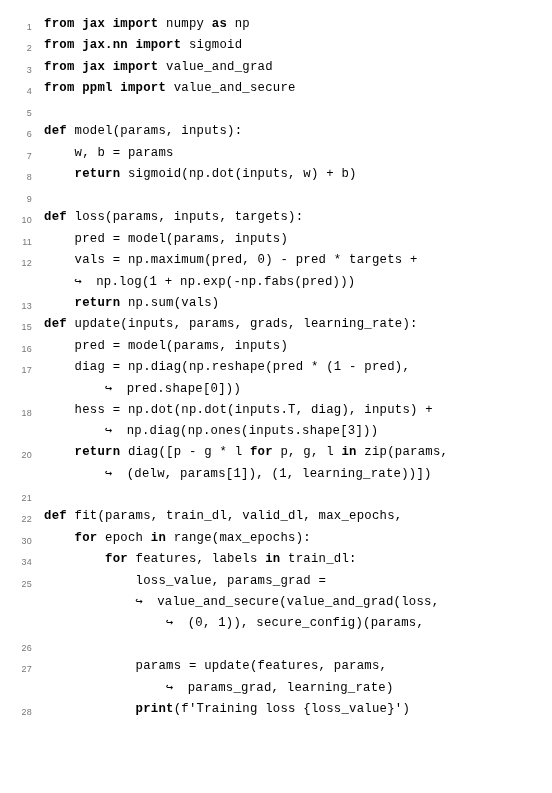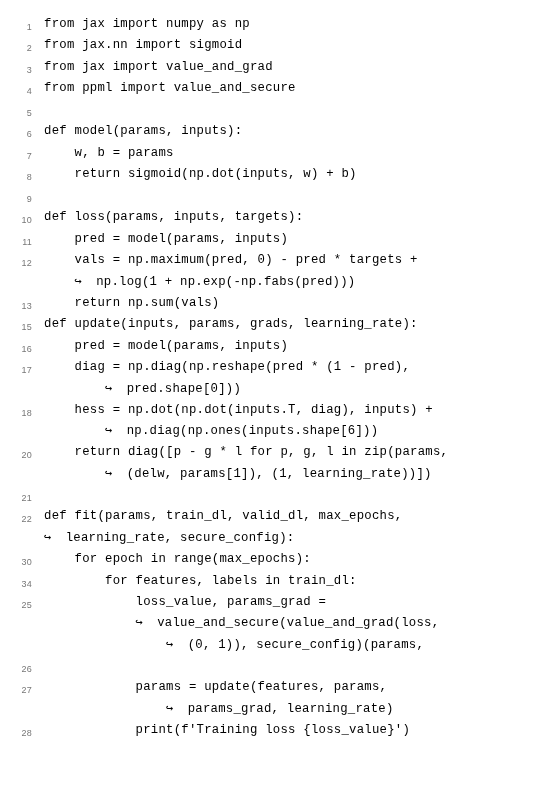--- a/index.html
+++ b/index.html
@@ -34,21 +34,21 @@
     padding-right: 12px;
     padding-top: 6px; 
     user-select: none;
   }
   .line {
     white-space: pre-wrap;
     word-break: break-word;
     flex: 1;
     padding-right: 6px;
   }
-  .kw { font-weight: normal; }
+  .kw { font-weight: bold; }
   .hookarrow {
     display: inline-block;
     width: 14px;
     vertical-align: top;
   }
 </style>
 </head>
 <body>
 
 <div class="code-wrap" id="code-listing">
@@ -123,41 +123,37 @@
     <div class="row">
       <div class="gutter"></div>
       <div class="line">        <span class="hookarrow">↪</span><span> pred.shape[0]))</span></div>
     </div>
     <div class="row">
       <div class="gutter">18</div>
       <div class="line">    <span>hess = np.dot(np.dot(inputs.T, diag), inputs) +</span></div>
     </div>
     <div class="row">
       <div class="gutter"></div>
-      <div class="line">        <span class="hookarrow">↪</span><span> np.diag(np.ones(inputs.shape[6]))</span></div>
+      <div class="line">        <span class="hookarrow">↪</span><span> np.diag(np.ones(inputs.shape[3]))</span></div>
     </div>
     <div class="row">
       <div class="gutter">20</div>
       <div class="line">    <span class="kw">return</span><span> diag([p - g * l </span><span class="kw">for</span><span> p, g, l </span><span class="kw">in</span><span> zip(params,</span></div>
     </div>
     <div class="row">
       <div class="gutter"></div>
       <div class="line">        <span class="hookarrow">↪</span><span> (delw, params[1]), (1, learning_rate))])</span></div>
     </div>
     <div class="row">
       <div class="gutter">21</div>
       <div class="line"></div>
     </div>
     <div class="row">
       <div class="gutter">22</div>
       <div class="line"><span class="kw">def</span><span> fit(params, train_dl, valid_dl, max_epochs,</span></div>
-    </div>
-    <div class="row">
-      <div class="gutter"></div>
-      <div class="line"><span class="hookarrow">↪</span><span> learning_rate, secure_config):</span></div>
     </div>
     <div class="row">
       <div class="gutter">30</div>
       <div class="line">    <span class="kw">for</span><span> epoch </span><span class="kw">in</span><span> range(max_epochs):</span></div>
     </div>
     <div class="row">
       <div class="gutter">34</div>
       <div class="line">        <span class="kw">for</span><span> features, labels </span><span class="kw">in</span><span> train_dl:</span></div>
     </div>
     <div class="row">

